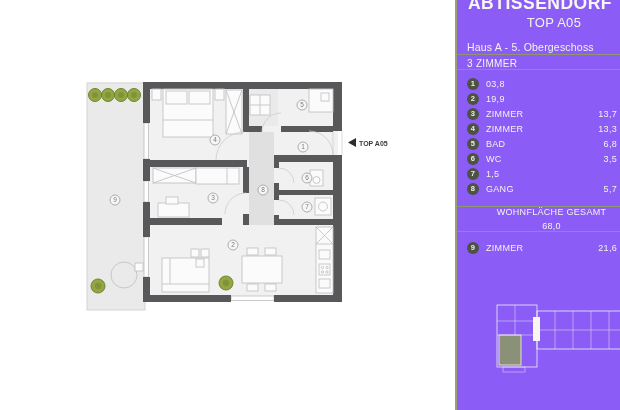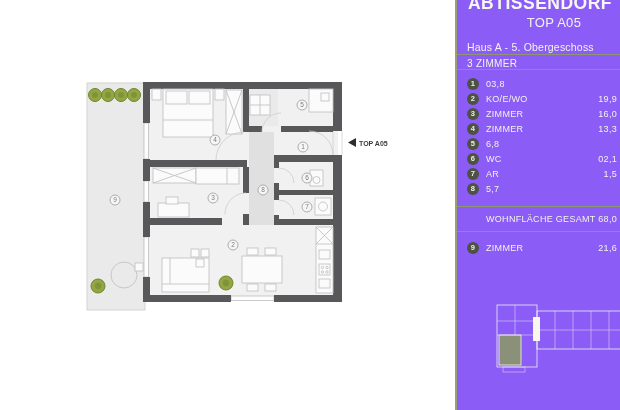--- a/index.html
+++ b/index.html
@@ -33,21 +33,21 @@
   .divider{position:absolute;left:0;right:0;height:1px;background:#8f976e;}
   .div1{top:54px;} .div2{top:69px;} .div3{top:206px;} .div4{top:231px;}
   .h2{position:absolute;top:58px;left:10px;font-size:10px;letter-spacing:.3px;}
   .room-list{position:absolute;top:76px;left:0;right:0;}
   .row{display:flex;align-items:center;height:15px;padding:0 3px 0 10px;font-size:9px;letter-spacing:.3px;}
   .badge{flex:0 0 12px;width:12px;height:12px;border-radius:50%;background:#4d5244;
     color:#eef0e3;font-size:7.5px;font-weight:bold;line-height:12px;text-align:center;margin-right:7px;}
   .lbl{flex:1;}
   .val{text-align:left;}
   .total-row{position:absolute;top:207px;height:24px;left:0;right:0;display:flex;align-items:center;
-    padding:0 3px 0 29px;font-size:9px;letter-spacing:.3px;box-sizing:border-box;}
+    padding:0 3px 0 29px;font-size:9px;letter-spacing:.3px;box-sizing:border-box;flex-direction:column;}
   .total-row .lbl{flex:1;}
   .balkon{position:absolute;top:240px;left:0;right:0;}
   .keyplan{position:absolute;top:297px;left:32px;}
   .kp{fill:none;stroke:#f7f7ef;stroke-width:.8;opacity:.95;}
   .kp-thin{fill:none;stroke:#f7f7ef;stroke-width:.6;opacity:.75;}
   .kp-hl{fill:#8b9079;stroke:#f7f7ef;stroke-width:.8;}
   .kp-white{fill:#f7f7ef;stroke:none;}
 </style>
 </head>
 <body>
@@ -229,55 +229,55 @@
   <div class="divider div2"></div>
 
   <div class="room-list">
   <div class="row">
     <span class="badge">1</span>
     <span class="val">03,8</span>
   </div>
 
   <div class="row">
     <span class="badge">2</span>
-    <span class="lbl">KO/E/WO</span>
     <span class="val">19,9</span>
   </div>
 
   <div class="row">
     <span class="badge">3</span>
     <span class="lbl">ZIMMER</span>
-    <span class="val">16,0</span>
+    <span class="val">13,7</span>
   </div>
 
   <div class="row">
     <span class="badge">4</span>
     <span class="lbl">ZIMMER</span>
     <span class="val">13,3</span>
   </div>
 
   <div class="row">
     <span class="badge">5</span>
+    <span class="lbl">BAD</span>
     <span class="val">6,8</span>
   </div>
 
   <div class="row">
     <span class="badge">6</span>
     <span class="lbl">WC</span>
-    <span class="val">02,1</span>
+    <span class="val">3,5</span>
   </div>
 
   <div class="row">
     <span class="badge">7</span>
-    <span class="lbl">AR</span>
     <span class="val">1,5</span>
   </div>
 
   <div class="row">
     <span class="badge">8</span>
+    <span class="lbl">GANG</span>
     <span class="val">5,7</span>
   </div>
 </div>
 
   <div class="divider div3"></div>
   <div class="total-row">
     <span class="lbl">WOHNFLÄCHE GESAMT</span>
     <span class="val">68,0</span>
   </div>
   <div class="divider div4"></div>

